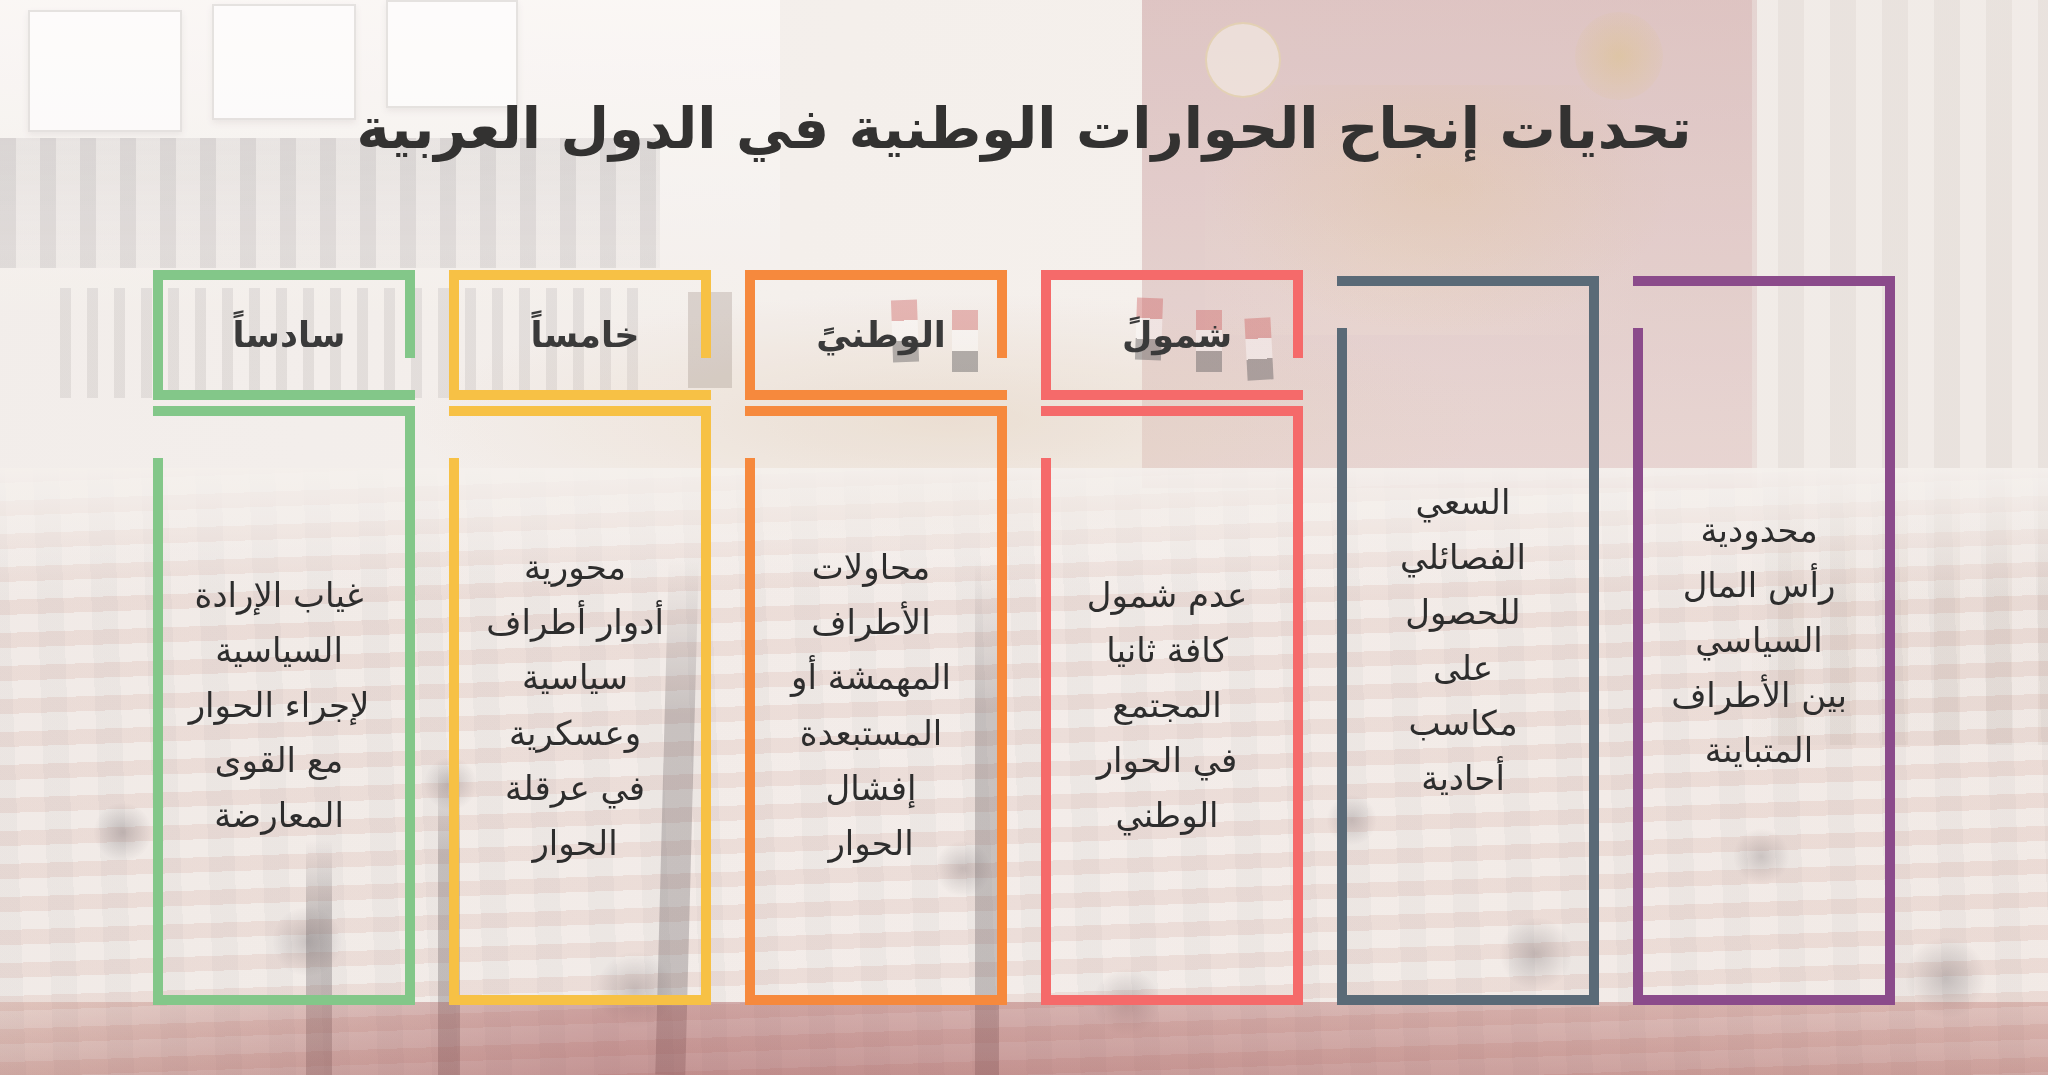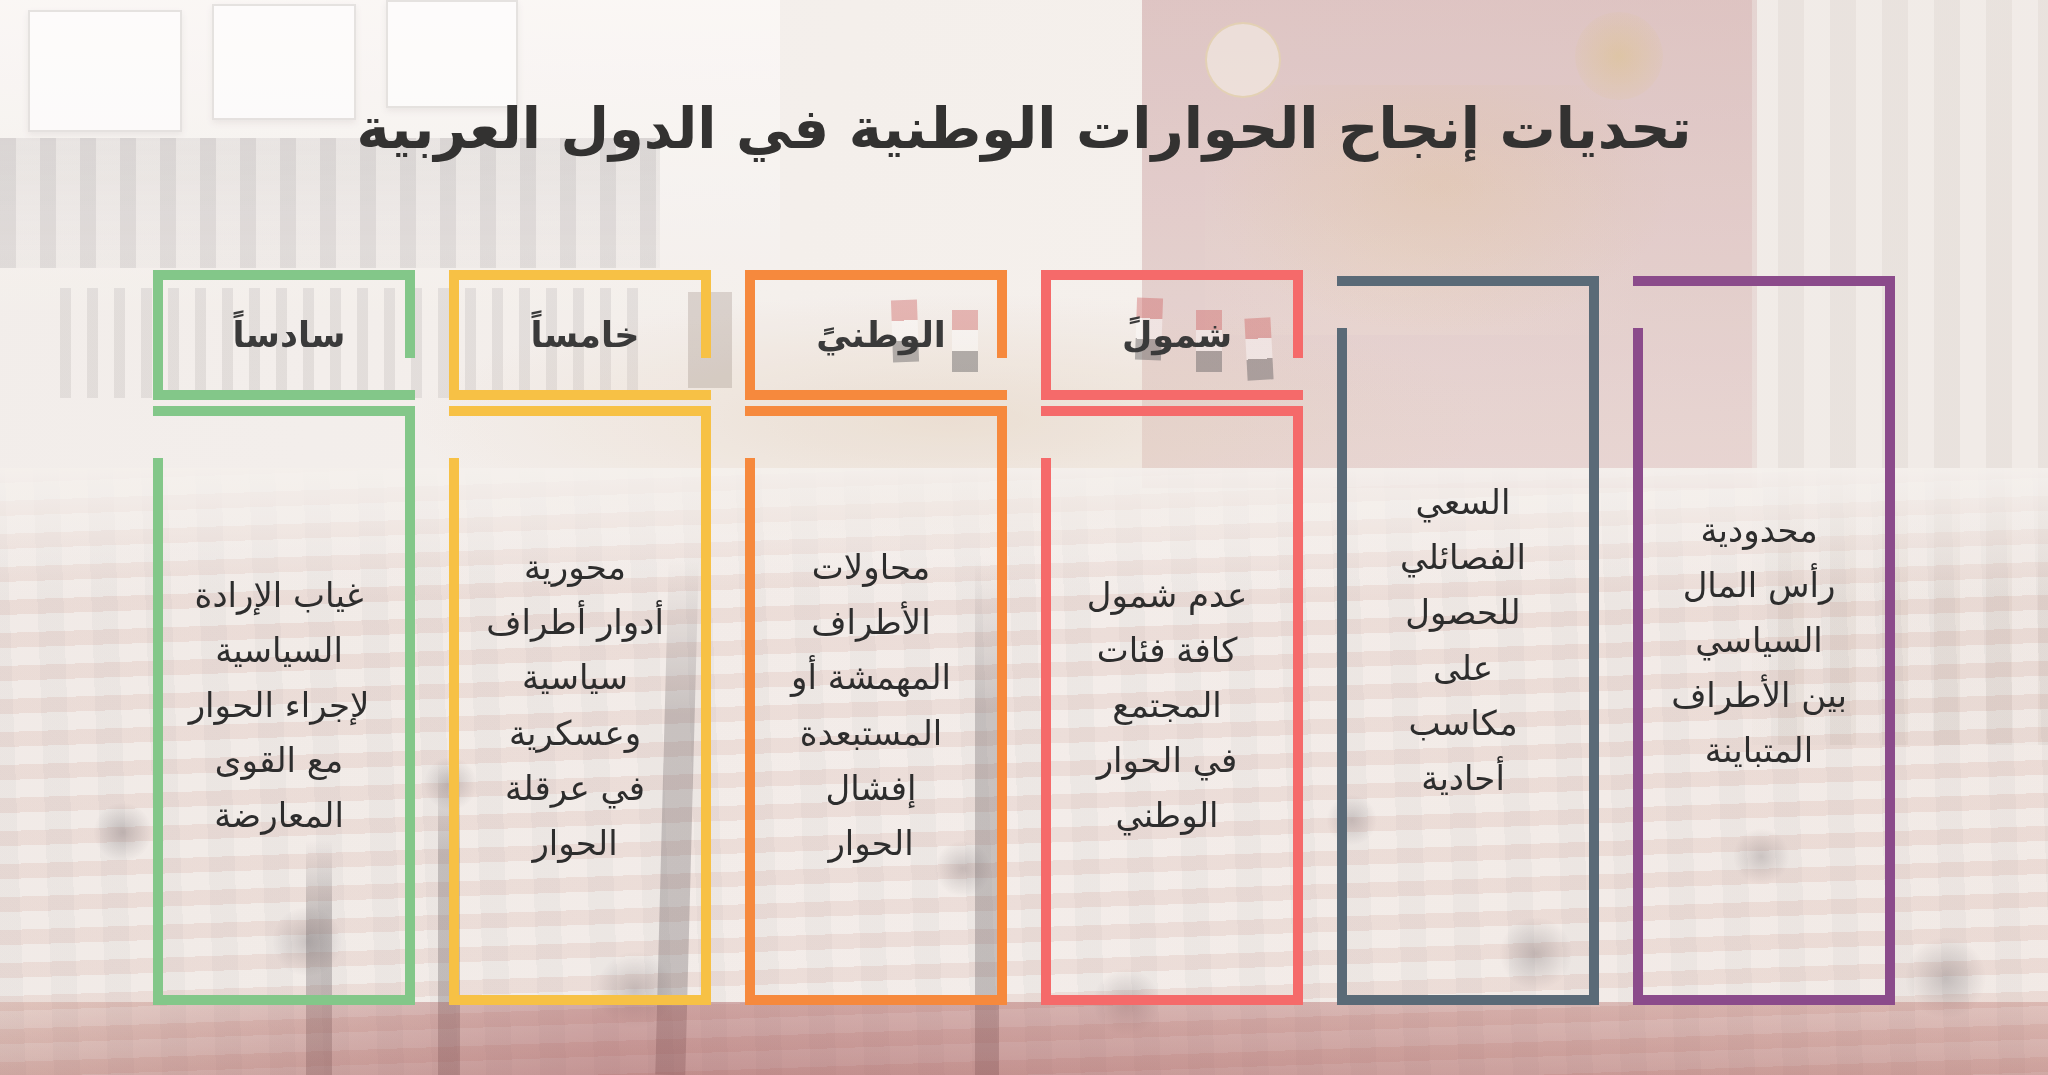--- a/index.html
+++ b/index.html
@@ -174,21 +174,21 @@
 أحادية</p>
       </div>
     </div>
 
     <div class="column" style="--c: #F56A6A;">
       <div class="header-box">
         <span class="ordinal">شمولً</span>
       </div>
       <div class="body-box">
         <p class="challenge-text">عدم شمول
-كافة فئات
+كافة ثانيا
 المجتمع
 في الحوار
 الوطني</p>
       </div>
     </div>
 
     <div class="column" style="--c: #F6893D;">
       <div class="header-box">
         <span class="ordinal">الوطنيً</span>
       </div>

